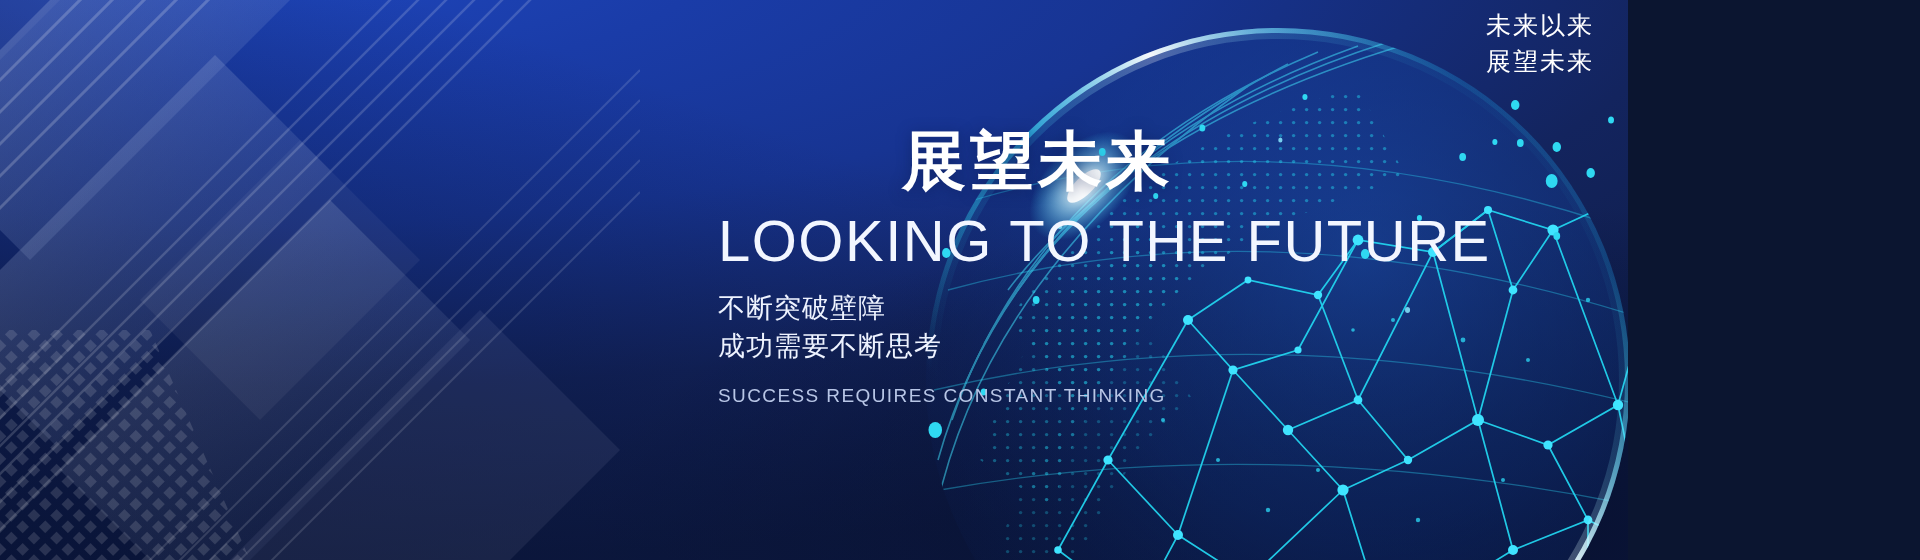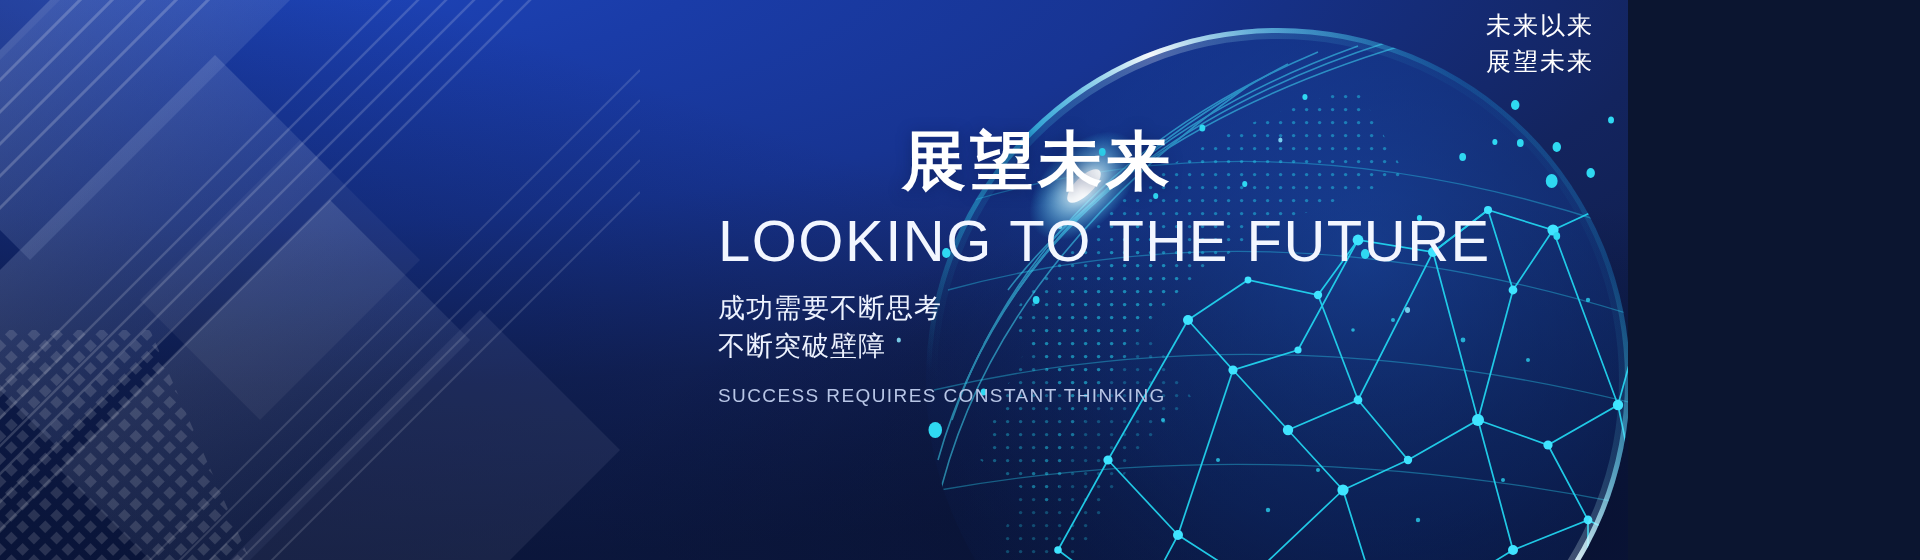--- a/index.html
+++ b/index.html
@@ -376,21 +376,21 @@
 
   <div class="corner-tag">
     <div>未来以来</div>
     <div>展望未来</div>
   </div>
 
   <div class="copy">
     <h1 class="headline-cn">展望未来</h1>
     <div class="headline-en">LOOKING TO THE FUTURE</div>
     <div class="sub-cn">
+      <div>不断突破壁障</div>
       <div>成功需要不断思考</div>
-      <div>不断突破壁障</div>
     </div>
     <div class="sub-en">
       <div>SUCCESS REQUIRES CONSTANT THINKING</div>
     </div>
   </div>
 
 </div>
 
 </body></html>

